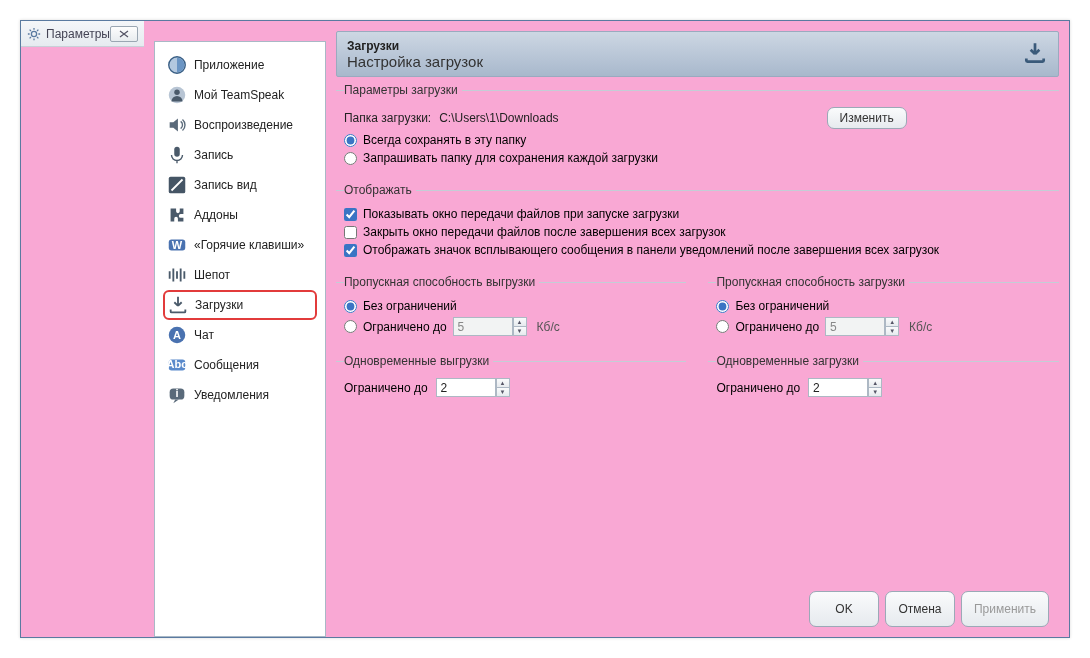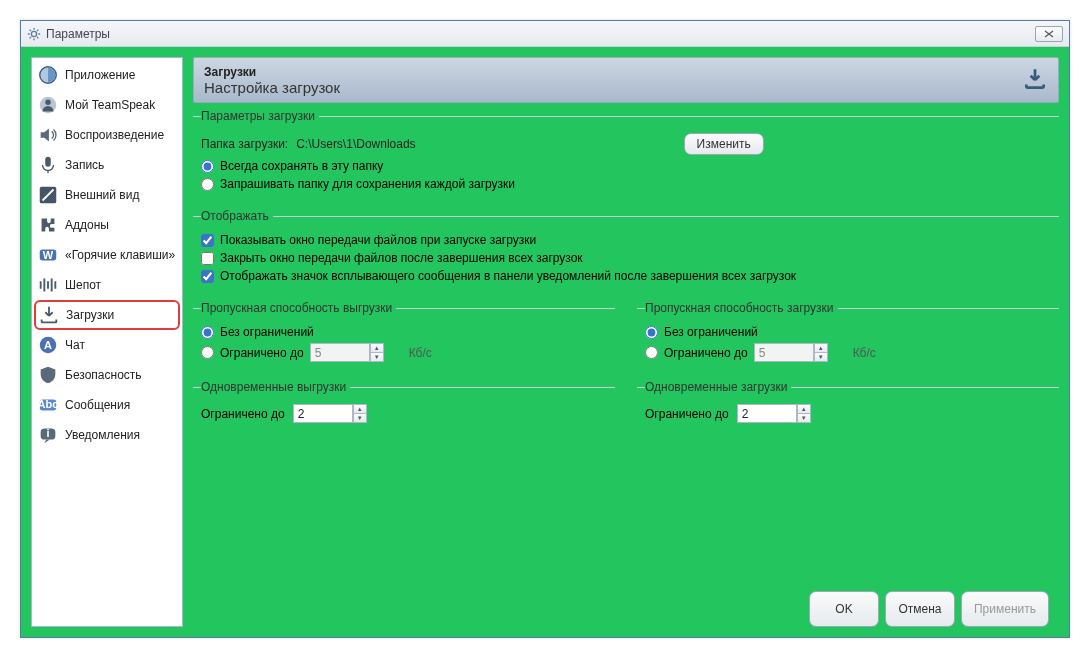--- a/index.html
+++ b/index.html
@@ -1,23 +1,23 @@
 <!DOCTYPE html>
 <html><head>
 <meta charset="utf-8">
 <style>
 * { box-sizing: border-box; margin: 0; padding: 0; font-family: "Segoe UI", Tahoma, sans-serif; font-size: 12px; }
 body { background: #fff; padding: 20px; }
-.window { width: 1050px; height: 618px; border: 1px solid #5a7aa0; background: #22c55e; display: flex; flex-direction: column; box-shadow: 0 0 3px rgba(0,0,0,0.15);}
+.window { width: 1050px; height: 618px; border: 1px solid #5a7aa0; background: #f9a8d4; display: flex; flex-direction: row; box-shadow: 0 0 3px rgba(0,0,0,0.15);}
 .titlebar { height: 26px; background: linear-gradient(#f4f6f9,#e6ebf0); border-bottom: 1px solid #c8d0d8; display: flex; align-items: center; padding: 0 6px; color: #445; }
 .titlebar .title-icon { width: 14px; height: 14px; margin-right: 5px; }
 .titlebar .title-text { flex: 1; }
 .close-btn { width: 28px; height: 16px; border: 1px solid #9aa6b2; border-radius: 2px; background: linear-gradient(#fdfdfd,#e8ecef); display: flex; align-items: center; justify-content: center; font-size: 9px; color: #556; cursor: default;}
 .body { flex: 1; display: flex; padding: 10px; gap: 10px; }
-.sidebar { width: 152px; height: 100%; border: 1px solid #a9b8c6; background: #fff; padding: 2px; }
+.sidebar { width: 172px; height: 100%; border: 1px solid #a9b8c6; background: #fff; padding: 8px; margin-top: 10px; }
 .side-item { display: flex; align-items: center; gap: 6px; padding: 4px 3px; cursor: default; border-radius: 3px; }
 .side-item.selected-wrap { border: 2px solid #e23b3b; border-radius: 6px; padding: 2px 2px; }
 .side-icon { width: 22px; height: 22px; display: flex; align-items: center; justify-content: center; }
 .side-icon svg { width: 22px; height: 22px; }
 .side-label { color: #222; }
 .main { flex: 1; display: flex; flex-direction: column; }
 .header { height: 46px; background: linear-gradient(#cdd7e3,#a8b8cc); border: 1px solid #9aaabf; border-radius: 2px; display: flex; align-items: center; padding: 4px 10px; }
 .header-left { flex: 1; }
 .header-title { font-weight: bold; color: #222; font-size: 12px; }
 .header-sub { color: #333; font-size: 15px; }
@@ -32,21 +32,21 @@
 .change-btn { margin-left: 260px; }
 .radio, .check { display: flex; align-items: center; gap: 6px; margin: 4px 0; }
 .radio input, .check input { accent-color: #3a74c4; }
 .two-col { display: flex; gap: 22px; }
 .col { flex: 1; }
 .num-input { width: 60px; height: 19px; border: 1px solid #adb8c4; background: #f2f3f3; color: #888; padding: 0 4px; display: inline-flex; align-items: center; }
 .num-input.enabled { background: #fff; color: #222; }
 .spinner-btns { display: inline-flex; flex-direction: column; border: 1px solid #adb8c4; height: 19px; width: 14px; vertical-align: top;}
 .spinner-btns span { flex: 1; font-size: 6px; display: flex; align-items: center; justify-content: center; background: linear-gradient(#fafbfc,#e6eaee); color: #556;}
 .spinner-btns span:first-child { border-bottom: 1px solid #adb8c4;}
-.unit { color: #555; margin-left: 19px; text-align: right;}
+.unit { color: #555; margin-left: 4px; text-align: right;}
 .footer { height: 36px; display: flex; justify-content: flex-end; gap: 6px; padding: 0 10px; border-top: 0px solid #ddd;}
 .bottom-btn.disabled { color: #999; }
 .inline-spinner { display: inline-flex; align-items: stretch; vertical-align: middle;}
 </style>
 </head>
 <body>
 
 <div class="window">
 
   <div class="titlebar">
@@ -104,21 +104,21 @@
           </span>
         <span class="side-label">Запись</span>
       </div>
       <div class="side-item">
         <span class="side-icon">
             <svg viewBox="0 0 24 24">
               <rect x="3" y="3" width="18" height="18" rx="2" fill="#455565"></rect>
               <path d="M6 18l12-12" stroke="#fff" stroke-width="2"></path>
             </svg>
           </span>
-        <span class="side-label">Внешний вид</span>
+        <span class="side-label">Запись вид</span>
       </div>
       <div class="side-item">
         <span class="side-icon">
             <svg viewBox="0 0 24 24">
               <path d="M5 5h6v3a2 2 0 1 0 4 0V5h4v6h-3a2 2 0 1 0 0 4h3v4h-6v-3a2 2 0 1 0-4 0v3H5z" fill="#4a5a6a"></path>
             </svg>
           </span>
         <span class="side-label">Аддоны</span>
       </div>
       <div class="side-item">
@@ -148,28 +148,20 @@
         <span class="side-label">Загрузки</span>
       </div>
       <div class="side-item">
         <span class="side-icon">
             <svg viewBox="0 0 24 24">
               <circle cx="12" cy="12" r="9" fill="#4a72b0"></circle>
               <text x="12" y="16" text-anchor="middle" fill="#fff" font-size="11" font-weight="bold">A</text>
             </svg>
           </span>
         <span class="side-label">Чат</span>
-      </div>
-      <div class="side-item">
-        <span class="side-icon">
-            <svg viewBox="0 0 24 24">
-              <path d="M12 3l8 3v5c0 5-3.5 9-8 10-4.5-1-8-5-8-10V6z" fill="#5a6a7a"></path>
-            </svg>
-          </span>
-        <span class="side-label">Безопасность</span>
       </div>
       <div class="side-item">
         <span class="side-icon">
             <svg viewBox="0 0 24 24">
               <rect x="3" y="6" width="18" height="12" rx="3" fill="#5a8acb"></rect>
               <text x="12" y="15" text-anchor="middle" fill="#fff" font-size="8" font-weight="bold">Abc</text>
             </svg>
           </span>
         <span class="side-label">Сообщения</span>
       </div>

